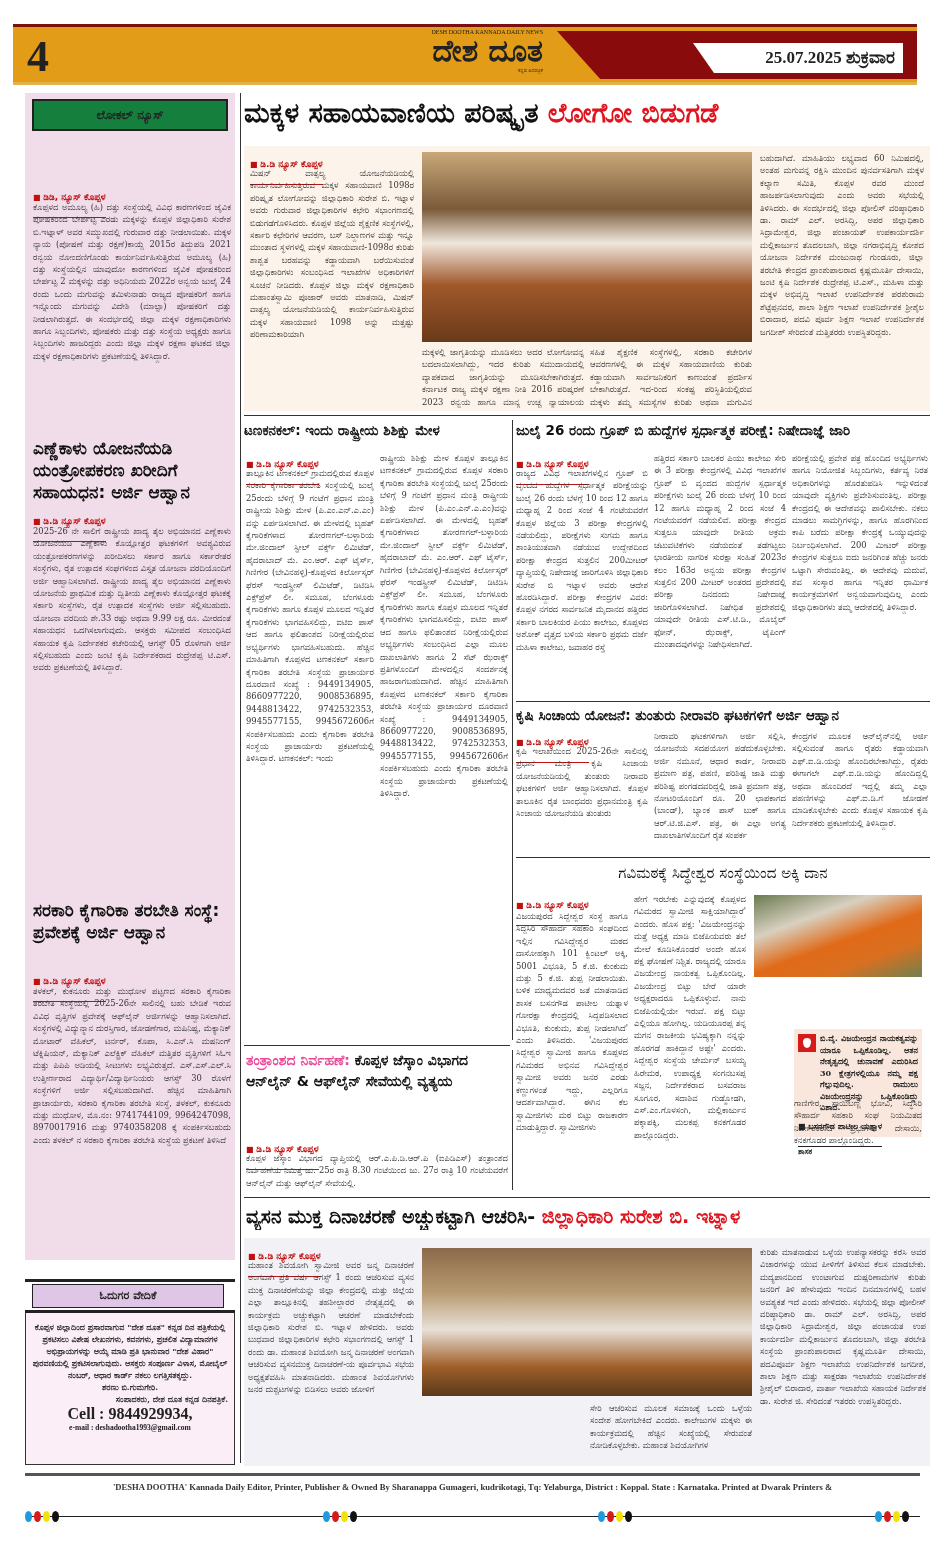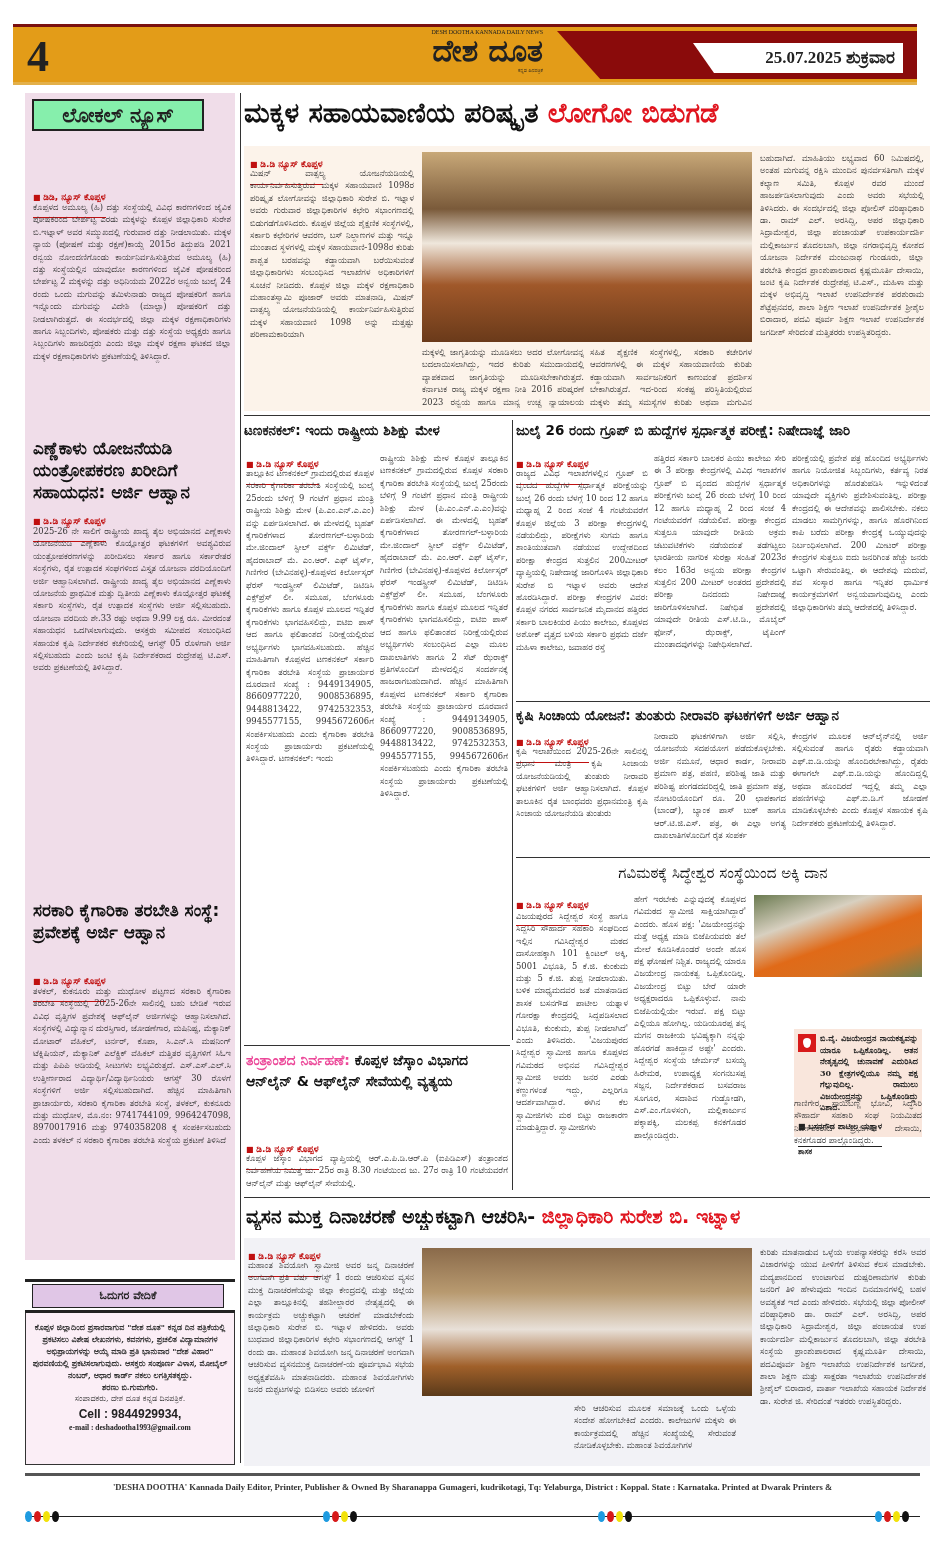--- a/index.html
+++ b/index.html
@@ -8,21 +8,21 @@
 .masthead{left:13px;top:24px;width:904px;height:58px;border-top:3px solid #7a1010;background:#e39c18;overflow:hidden}
 .mh-red{position:absolute;right:0;top:4px;width:360px;height:48px;background:#8a0b0b;clip-path:polygon(0 0,100% 0,100% 100%,12% 100%)}
 .page-num{position:absolute;left:14px;top:4px;font-family:"Liberation Serif",serif;font-weight:bold;font-size:44px;color:#222}
 .brand{position:absolute;left:350px;top:2px;width:180px;text-align:right}
 .brand-en{font-family:"Liberation Serif",serif;font-size:6px;color:#222}
 .brand-kn{font-family:"DejaVu Serif",serif;font-weight:bold;font-size:30px;line-height:32px;color:#222}
 .brand-tag{font-size:5px;color:#222}
 .datebox{position:absolute;right:14px;top:16px;width:210px;height:30px;background:#fff;clip-path:polygon(0 0,100% 0,100% 100%,10% 100%);font-family:"Liberation Serif",serif;font-weight:bold;font-size:17px;text-align:right;padding-right:8px;line-height:30px;color:#222}
 .mh-bottom{position:absolute;left:13px;top:82px;width:904px;height:3px;background:#e3b04a}
 .sidebar{left:25px;top:93px;width:210px;height:1167px;background:#f0dde9}
-.local-box{position:absolute;left:7px;top:6px;width:172px;height:32px;border:2px solid #222;background:#86efac;text-align:center;font-weight:bold;font-size:20px;line-height:28px}
+.local-box{position:absolute;left:7px;top:6px;width:196px;height:32px;border:2px solid #222;background:#15803d;text-align:center;font-weight:bold;font-size:12px;line-height:28px}
 .head{font-family:"DejaVu Sans",sans-serif;font-weight:bold;color:#111}
 .byline{font-size:9px;font-weight:bold;color:#c01010;border-bottom:1px solid #c01010;display:inline-block;padding-bottom:14px}
 .byline::before{content:"■ ";font-size:8px}
 .body{font-family:"DejaVu Serif",serif;font-size:8.4px;line-height:12.4px;color:#333;text-align:justify;overflow:hidden}
 .photo{background:linear-gradient(180deg,#c8a878 0%,#7a5a3a 30%,#efe7dc 48%,#a0582a 70%,#6a3a1a 100%)}
 .photo2{background:linear-gradient(180deg,#8a6a4a 0%,#b89a70 30%,#e8e0d8 55%,#a0602a 80%,#5a3a1a 100%)}
 .photo3{background:linear-gradient(160deg,#6a7a50 0%,#d8d0c0 30%,#e06a18 55%,#d87020 75%,#708050 100%)}
 .panel{background:#fcf3ea}
 .quote{background:#f9e6dc}
 .footer-text{font-family:"Liberation Serif",serif;font-size:8.6px;font-weight:bold;color:#333;text-align:center;line-height:16px}
@@ -58,22 +58,22 @@
   <div class="abs" style="left:8px;top:876px"><span class="byline">ಡಿ.ಡಿ ನ್ಯೂಸ್ ಕೊಪ್ಪಳ</span></div>
   <div class="abs body" style="left:8px;top:892px;width:198px;height:270px">ತಳಕಲ್, ಕುಕನೂರು ಮತ್ತು ಮುಧೋಳ ಪಟ್ಟಣದ ಸರಕಾರಿ ಕೈಗಾರಿಕಾ ತರಬೇತಿ ಸಂಸ್ಥೆಯಲ್ಲಿ 2025-26ನೇ ಸಾಲಿನಲ್ಲಿ ಬಹು ಬೇಡಿಕೆ ಇರುವ ವಿವಿಧ ವೃತ್ತಿಗಳ ಪ್ರವೇಶಕ್ಕೆ ಆಫ್‌ಲೈನ್ ಅರ್ಜಿಗಳನ್ನು ಆಹ್ವಾನಿಸಲಾಗಿದೆ. ಸಂಸ್ಥೆಗಳಲ್ಲಿ ವಿದ್ಯುನ್ಮಾನ ದುರಸ್ತಿಗಾರ, ಜೋಡಣೆಗಾರ, ಮಷಿನಿಷ್ಟ, ಮೆಕ್ಯಾನಿಕ್ ಮೋಟಾರ್ ವೆಹಿಕಲ್, ಟರ್ನರ್, ಕೊಪಾ, ಸಿ.ಎನ್.ಸಿ ಮಷನಿಂಗ್ ಟೆಕ್ನಿಷಿಯನ್, ಮೆಕ್ಯಾನಿಕ್ ಎಲೆಕ್ಟ್ರಿಕ್ ವೆಹಿಕಲ್ ಮತ್ತಿತರ ವೃತ್ತಿಗಳಿಗೆ ಸಿಓಇ ಮತ್ತು ಪಿಪಿಪಿ ಅಡಿಯಲ್ಲಿ ಸೀಟುಗಳು ಲಭ್ಯವಿರುತ್ತದೆ. ಎಸ್.ಎಸ್.ಎಲ್.ಸಿ ಉತ್ತೀರ್ಣರಾದ ವಿದ್ಯಾರ್ಥಿ/ವಿದ್ಯಾರ್ಥಿನಿಯರು ಆಗಸ್ಟ್ 30 ರೊಳಗೆ ಸಂಸ್ಥೆಗಳಿಗೆ ಅರ್ಜಿ ಸಲ್ಲಿಸಬಹುದಾಗಿದೆ. ಹೆಚ್ಚಿನ ಮಾಹಿತಿಗಾಗಿ ಪ್ರಾಚಾರ್ಯರು, ಸರಕಾರಿ ಕೈಗಾರಿಕಾ ತರಬೇತಿ ಸಂಸ್ಥೆ, ತಳಕಲ್, ಕುಕನೂರು ಮತ್ತು ಮುಧೋಳ, ಮೊ.ನಂ: 9741744109, 9964247098, 8970017916 ಮತ್ತು 9740358208 ಕ್ಕೆ ಸಂಪರ್ಕಿಸಬಹುದು ಎಂದು ತಳಕಲ್ ನ ಸರಕಾರಿ ಕೈಗಾರಿಕಾ ತರಬೇತಿ ಸಂಸ್ಥೆಯ ಪ್ರಕಟಣೆ ತಿಳಿಸಿದೆ</div>
 </div>
 
 <div class="abs" style="left:25px;top:1279px;width:210px;height:3px;background:#222"></div>
 <div class="abs" style="left:32px;top:1284px;width:192px;height:24px;border:1px solid #222;background:#e0c6e6;text-align:center;font-size:11px;font-weight:bold;line-height:22px">ಓದುಗರ ವೇದಿಕೆ</div>
 <div class="abs" style="left:25px;top:1310px;width:210px;height:3px;background:#222"></div>
 <div class="abs" style="left:25px;top:1313px;width:210px;height:152px;background:#fbeef6;border-left:1px solid #333;border-right:1px solid #333;border-bottom:1px solid #333;padding:8px 6px;text-align:center">
   <div class="body" style="text-align:center;font-size:8px;line-height:12px;font-weight:bold">ಕೊಪ್ಪಳ ಜಿಲ್ಲಾದಿಂದ ಪ್ರಸಾರವಾಗುವ "ದೇಶ ದೂತ" ಕನ್ನಡ ದಿನ ಪತ್ರಿಕೆಯಲ್ಲಿ ಪ್ರಕಟಿಸಲು ವಿಶೇಷ ಲೇಖನಗಳು, ಕವನಗಳು, ಪ್ರಚಲಿತ ವಿದ್ಯಾಮಾನಗಳ ಅಭಿಪ್ರಾಯಗಳನ್ನು ಆಯ್ಕೆ ಮಾಡಿ ಪ್ರತಿ ಭಾನುವಾರ "ದೇಶ ವಿಹಾರ" ಪುರವಣಿಯಲ್ಲಿ ಪ್ರಕಟಿಸಲಾಗುವುದು. ಆಸಕ್ತರು ಸಂಪೂರ್ಣ ವಿಳಾಸ, ಮೋಬೈಲ್ ನಂಬರ್, ಆಧಾರ ಕಾರ್ಡ್ ನಕಲು ಲಗತ್ತಿಸತಕ್ಕದ್ದು.</div>
   <div class="body" style="text-align:center;font-size:8px;line-height:12px;font-weight:bold">ಶರಣು ಬಿ.ಗುಮಗೇರಿ.</div>
-  <div class="body" style="text-align:center;font-size:8px;line-height:12px;font-weight:normal">ಸಂಪಾದಕರು, ದೇಶ ದೂತ ಕನ್ನಡ ದಿನಪತ್ರಿಕೆ.</div>
-  <div style="font-family:Liberation Sans, sans-serif;font-weight:bold;font-size:12px;line-height:18px">Cell : 9844929934,</div>
+  <div class="body" style="text-align:right;font-size:8px;line-height:12px;font-weight:bold">ಸಂಪಾದಕರು, ದೇಶ ದೂತ ಕನ್ನಡ ದಿನಪತ್ರಿಕೆ.</div>
+  <div style="font-family:Liberation Serif, serif;font-weight:bold;font-size:16px;line-height:18px">Cell : 9844929934,</div>
   <div style="font-family:'Liberation Serif',serif;font-weight:bold;font-size:7.5px">e-mail : deshadootha1993@gmail.com</div>
 </div>
 
 <div class="abs vr" style="left:240px;top:93px;height:1370px"></div>
 
 <div class="abs head" style="left:244px;top:94px;width:680px;font-size:27px;line-height:38px;white-space:nowrap">
   <span>ಮಕ್ಕಳ ಸಹಾಯವಾಣಿಯ ಪರಿಷ್ಕೃತ</span>
   <span style="color:#e0141e">ಲೋಗೋ ಬಿಡುಗಡೆ</span>
 </div>
 <div class="abs panel" style="left:244px;top:146px;width:686px;height:265px">
@@ -132,21 +132,21 @@
 
 <div class="abs" style="left:244px;top:1197px;width:686px;height:1px;background:#333"></div>
 <div class="abs head" style="left:246px;top:1202px;width:686px;font-size:19px;line-height:28px;white-space:nowrap;overflow:hidden">
   <span>ವ್ಯಸನ ಮುಕ್ತ ದಿನಾಚರಣೆ ಅಚ್ಚುಕಟ್ಟಾಗಿ ಆಚರಿಸಿ-</span>
   <span style="color:#e0141e">ಜಿಲ್ಲಾಧಿಕಾರಿ ಸುರೇಶ ಬಿ. ಇಟ್ನಾಳ</span>
 </div>
 <div class="abs" style="left:244px;top:1238px;width:686px;height:228px;background:#f2f2f6">
   <div class="abs" style="left:4px;top:6px"><span class="byline">ಡಿ.ಡಿ ನ್ಯೂಸ್ ಕೊಪ್ಪಳ</span></div>
   <div class="abs body" style="left:4px;top:21px;width:166px;height:204px">ಮಹಾಂತ ಶಿವಯೋಗಿ ಸ್ವಾಮೀಜಿ ಅವರ ಜನ್ಮ ದಿನಾಚರಣೆ ಅಂಗವಾಗಿ ಪ್ರತಿ ವರ್ಷ ಆಗಸ್ಟ್ 1 ರಂದು ಆಚರಿಸುವ ವ್ಯಸನ ಮುಕ್ತ ದಿನಾಚರಣೆಯನ್ನು ಜಿಲ್ಲಾ ಕೇಂದ್ರದಲ್ಲಿ ಮತ್ತು ಜಿಲ್ಲೆಯ ಎಲ್ಲಾ ತಾಲ್ಲೂಕಿನಲ್ಲಿ ತಹಶೀಲ್ದಾರರ ನೇತೃತ್ವದಲ್ಲಿ ಈ ಕಾರ್ಯಕ್ರಮ ಅಚ್ಚುಕಟ್ಟಾಗಿ ಆಚರಣೆ ಮಾಡಬೇಕೆಂದು ಜಿಲ್ಲಾಧಿಕಾರಿ ಸುರೇಶ ಬಿ. ಇಟ್ನಾಳ ಹೇಳಿದರು. ಅವರು ಬುಧವಾರ ಜಿಲ್ಲಾಧಿಕಾರಿಗಳ ಕಛೇರಿ ಸಭಾಂಗಣದಲ್ಲಿ ಆಗಸ್ಟ್ 1 ರಂದು ಡಾ. ಮಹಾಂತ ಶಿವಯೋಗಿ ಜನ್ಮ ದಿನಾಚರಣೆ ಅಂಗವಾಗಿ ಆಚರಿಸುವ ವ್ಯಸನಮುಕ್ತ ದಿನಾಚರಣೆ-ಯ ಪೂರ್ವಭಾವಿ ಸಭೆಯ ಅಧ್ಯಕ್ಷತೆವಹಿಸಿ ಮಾತನಾಡಿದರು. ಮಹಾಂತ ಶಿವಯೋಗಿಗಳು ಜನರ ದುಶ್ಚಟಗಳನ್ನು ಬಿಡಿಸಲು ಅವರು ಜೋಳಿಗೆ</div>
   <div class="abs photo2" style="left:178px;top:10px;width:330px;height:148px"></div>
-  <div class="abs body" style="left:330px;top:164px;width:162px;height:62px">ಸೇರಿ ಆಚರಿಸುವ ಮೂಲಕ ಸಮಾಜಕ್ಕೆ ಒಂದು ಒಳ್ಳೆಯ ಸಂದೇಶ ಹೋಗಬೇಕಿದೆ ಎಂದರು. ಕಾಲೇಜುಗಳ ಮಕ್ಕಳು ಈ ಕಾರ್ಯಕ್ರಮದಲ್ಲಿ ಹೆಚ್ಚಿನ ಸಂಖ್ಯೆಯಲ್ಲಿ ಸೇರುವಂತೆ ನೋಡಿಕೊಳ್ಳಬೇಕು. ಮಹಾಂತ ಶಿವಯೋಗಿಗಳ</div>
+  <div class="abs body" style="left:346px;top:164px;width:162px;height:62px">ಸೇರಿ ಆಚರಿಸುವ ಮೂಲಕ ಸಮಾಜಕ್ಕೆ ಒಂದು ಒಳ್ಳೆಯ ಸಂದೇಶ ಹೋಗಬೇಕಿದೆ ಎಂದರು. ಕಾಲೇಜುಗಳ ಮಕ್ಕಳು ಈ ಕಾರ್ಯಕ್ರಮದಲ್ಲಿ ಹೆಚ್ಚಿನ ಸಂಖ್ಯೆಯಲ್ಲಿ ಸೇರುವಂತೆ ನೋಡಿಕೊಳ್ಳಬೇಕು. ಮಹಾಂತ ಶಿವಯೋಗಿಗಳ</div>
   <div class="abs body" style="left:516px;top:8px;width:166px;height:218px">ಕುರಿತು ಮಾತನಾಡುವ ಒಳ್ಳೆಯ ಉಪನ್ಯಾಸಕರನ್ನು ಕರೆಸಿ ಅವರ ವಿಚಾರಗಳನ್ನು ಯುವ ಪೀಳಿಗೆಗೆ ತಿಳಿಸುವ ಕೆಲಸ ಮಾಡಬೇಕು. ಮದ್ಯಪಾನದಿಂದ ಉಂಟಾಗುವ ದುಷ್ಪರಿಣಾಮಗಳ ಕುರಿತು ಜನರಿಗೆ ತಿಳಿ ಹೇಳುವುದು ಇಂದಿನ ದಿನಮಾನಗಳಲ್ಲಿ ಬಹಳ ಅವಶ್ಯಕತೆ ಇದೆ ಎಂದು ಹೇಳಿದರು. ಸಭೆಯಲ್ಲಿ ಜಿಲ್ಲಾ ಪೋಲೀಸ್ ವರಿಷ್ಠಾಧಿಕಾರಿ ಡಾ. ರಾಮ್ ಎಲ್. ಅರಸಿದ್ದಿ, ಅಪರ ಜಿಲ್ಲಾಧಿಕಾರಿ ಸಿದ್ರಾಮೇಶ್ವರ, ಜಿಲ್ಲಾ ಪಂಚಾಯತ ಉಪ ಕಾರ್ಯದರ್ಶಿ ಮಲ್ಲಿಕಾರ್ಜುನ ತೊದಲಬಾಗಿ, ಜಿಲ್ಲಾ ತರಬೇತಿ ಸಂಸ್ಥೆಯ ಪ್ರಾಂಶುಪಾಲರಾದ ಕೃಷ್ಣಮೂರ್ತಿ ದೇಸಾಯಿ, ಪದವಿಪೂರ್ವ ಶಿಕ್ಷಣ ಇಲಾಖೆಯ ಉಪನಿರ್ದೇಶಕ ಜಗದೀಶ, ಶಾಲಾ ಶಿಕ್ಷಣ ಮತ್ತು ಸಾಕ್ಷರತಾ ಇಲಾಖೆಯ ಉಪನಿರ್ದೇಶಕ ಶ್ರೀಶೈಲ್ ಬಿರಾದಾರ, ವಾರ್ತಾ ಇಲಾಖೆಯ ಸಹಾಯಕ ನಿರ್ದೇಶಕ ಡಾ. ಸುರೇಶ ಜಿ. ಸೇರಿದಂತೆ ಇತರರು ಉಪಸ್ಥಿತರಿದ್ದರು.</div>
 </div>
 
 <div class="abs" style="left:25px;top:1473px;width:895px;height:3px;background:#555"></div>
 <div class="abs footer-text" style="left:25px;top:1479px;width:895px">
   <div>'DESHA DOOTHA' Kannada Daily Editor, Printer, Publisher &amp; Owned By Sharanappa Gumageri,  kudrikotagi, Tq: Yelaburga, District : Koppal. State : Karnataka. Printed at Dwarak Printers &amp;</div>
 </div>
 <div class="abs" style="left:25px;top:1516px;width:895px;height:1px;background:#222"></div>
 <div id="regmarks">
     <div class="dot" style="left: 25px; top: 1511px; background: rgb(30, 155, 224);"></div>

